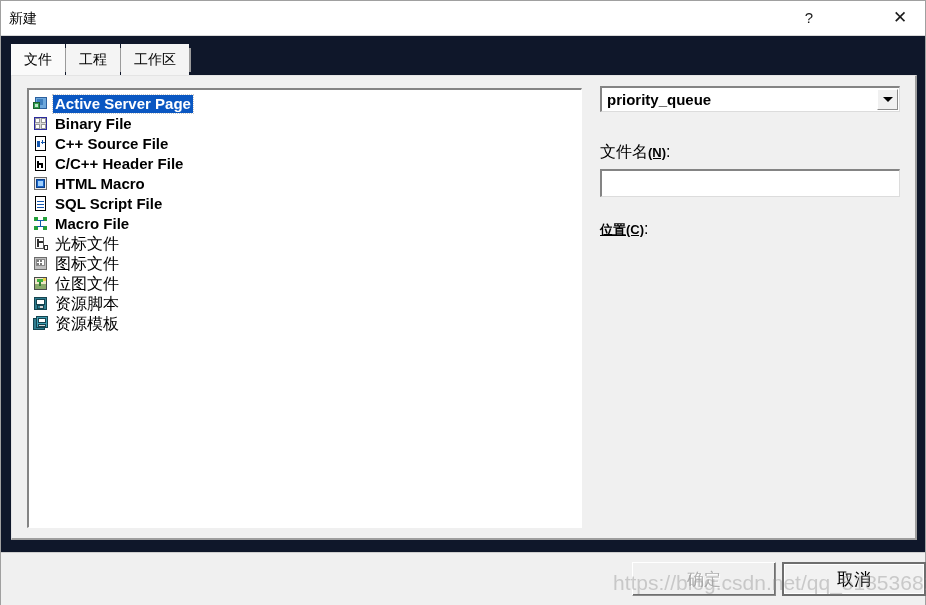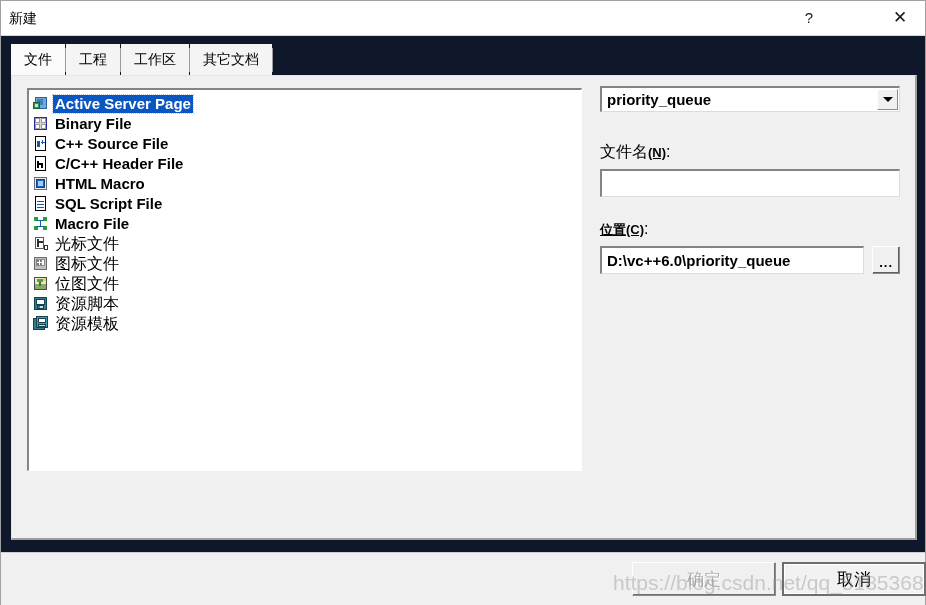--- a/index.html
+++ b/index.html
@@ -120,21 +120,21 @@
     border-bottom: 2px solid #9e9e9e;
     box-sizing: border-box;
   }
 
   
   .listbox {
     position: absolute;
     left: 15px;
     top: 12px;
     width: 555px;
-    height: 383px;
+    height: 440px;
     background: #ffffff;
     box-sizing: border-box;
     border-top: 2px solid #848484;
     border-left: 2px solid #848484;
     border-right: 1px solid #ffffff;
     border-bottom: 1px solid #ffffff;
     overflow: hidden;
   }
   .list-inner {
     position: absolute;
@@ -400,21 +400,20 @@
   </div>
 
   <div class="tabstrip">
     <div class="tabs" id="tabs-host">
         <div class="tab active">文件</div>
         <div class="tab-sep"></div>
         <div class="tab">工程</div>
         <div class="tab-sep"></div>
         <div class="tab">工作区</div>
         <div class="tab-sep"></div>
-        <div class="tab">其它文档</div>
         <div class="tab-sep"></div>
       </div>
   </div>
 
   <div class="panel">
 
     <div class="listbox">
       <div class="list-inner" id="list-host">
           <div class="list-item selected">
             <span class="li-icon">
@@ -567,28 +566,20 @@
 
       <div class="lbl-block">
         <div class="field-caption"><span>文件名</span><span class="accel">(N)</span><span>:</span></div>
         <div class="textfield">
           <div class="tf-value"></div>
         </div>
       </div>
 
       <div class="lbl-block tight">
         <div class="field-caption"><span class="accel">位置</span><span class="accel">(C)</span><span>:</span></div>
-        <div class="loc-row">
-          <div class="textfield loc">
-            <div class="tf-value">D:\vc++6.0\priority_queue</div>
-          </div>
-          <div class="browse-btn">
-            <div class="dots">...</div>
-          </div>
-        </div>
       </div>
 
     </div>
   </div>
 
   <div class="bottombar">
     <div class="btn ok">确定</div>
     <div class="btn cancel">
       <div class="btn-inner">取消</div>
     </div>

